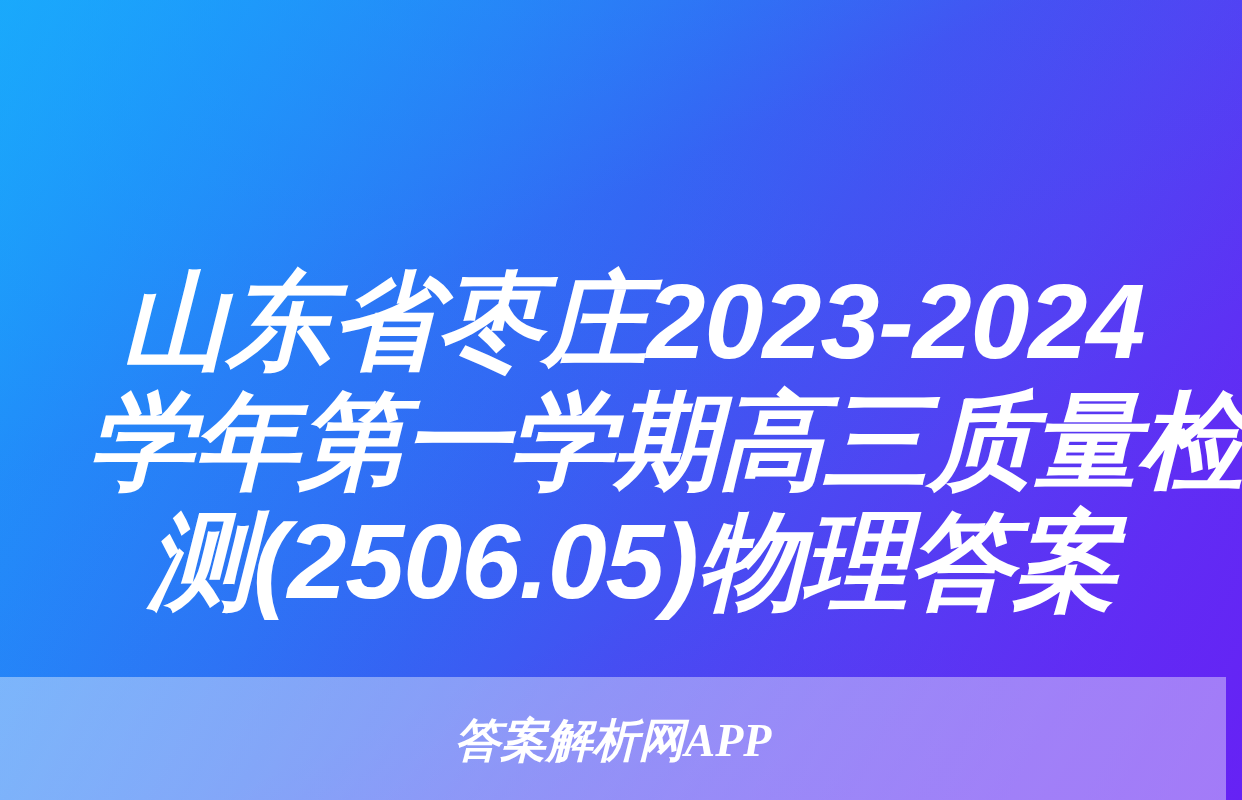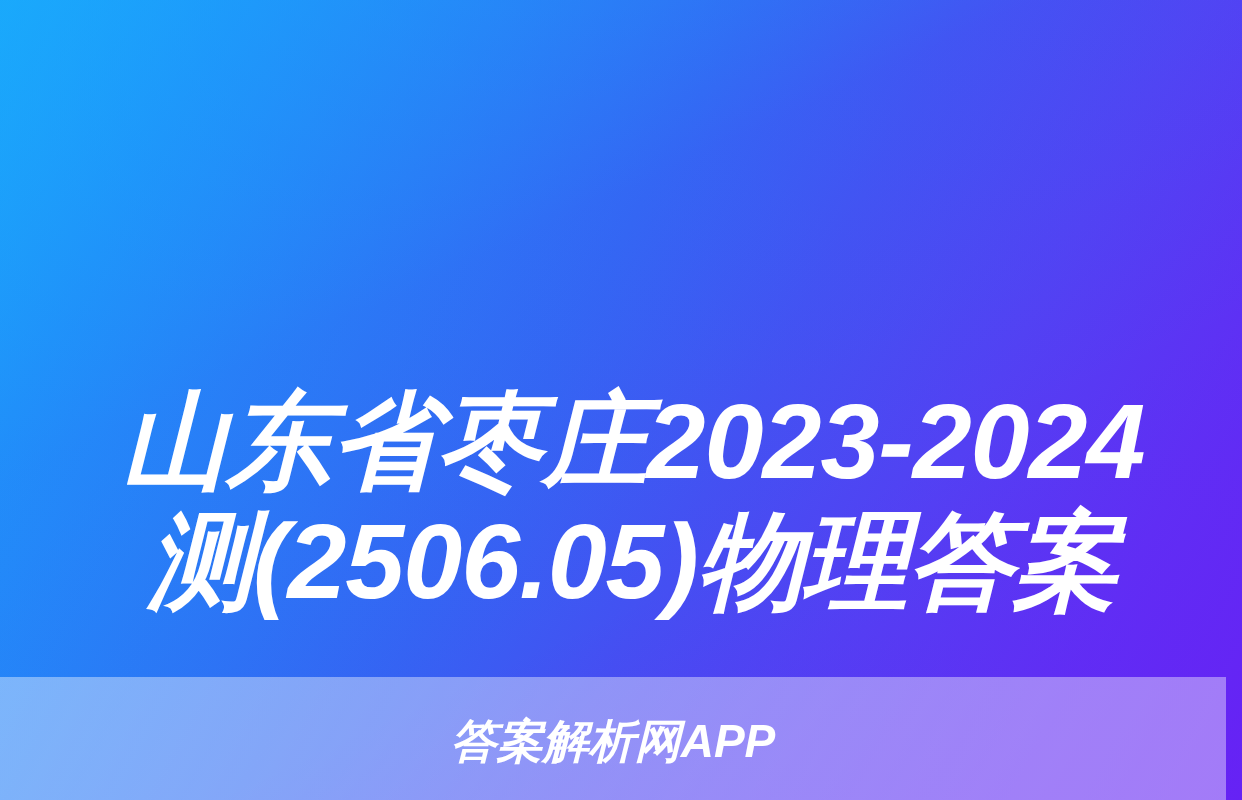--- a/index.html
+++ b/index.html
@@ -69,20 +69,21 @@
     left: 0;
     right: 16px;
     bottom: 0;
     height: 123px;
     background: linear-gradient(100deg,
         rgba(255,255,255,0.40) 0%,
         rgba(255,255,255,0.40) 100%);
     display: flex;
     align-items: center;
     justify-content: center;
+    font-family: Liberation Serif, serif;
   }
 
   #watermark {
     color: #ffffff;
     font-size: 46px;
     line-height: 46px;
     font-weight: 700;
     font-style: italic;
     letter-spacing: 0px;
     white-space: nowrap;
@@ -91,20 +92,21 @@
 </style>
 </head>
 <body>
 
 <div id="card">
 
   <div id="bg-wash"></div>
 
   <div id="title-block">
     <span class="title-line">山东省枣庄2023-2024</span>
+    <span class="title-line">学年第一学期高三质量检</span>
     <span class="title-line">测(2506.05)物理答案</span>
   </div>
 
   <div id="footer-band">
     <span id="watermark">答案解析网APP</span>
   </div>
 
 </div>
 
 </body></html>

